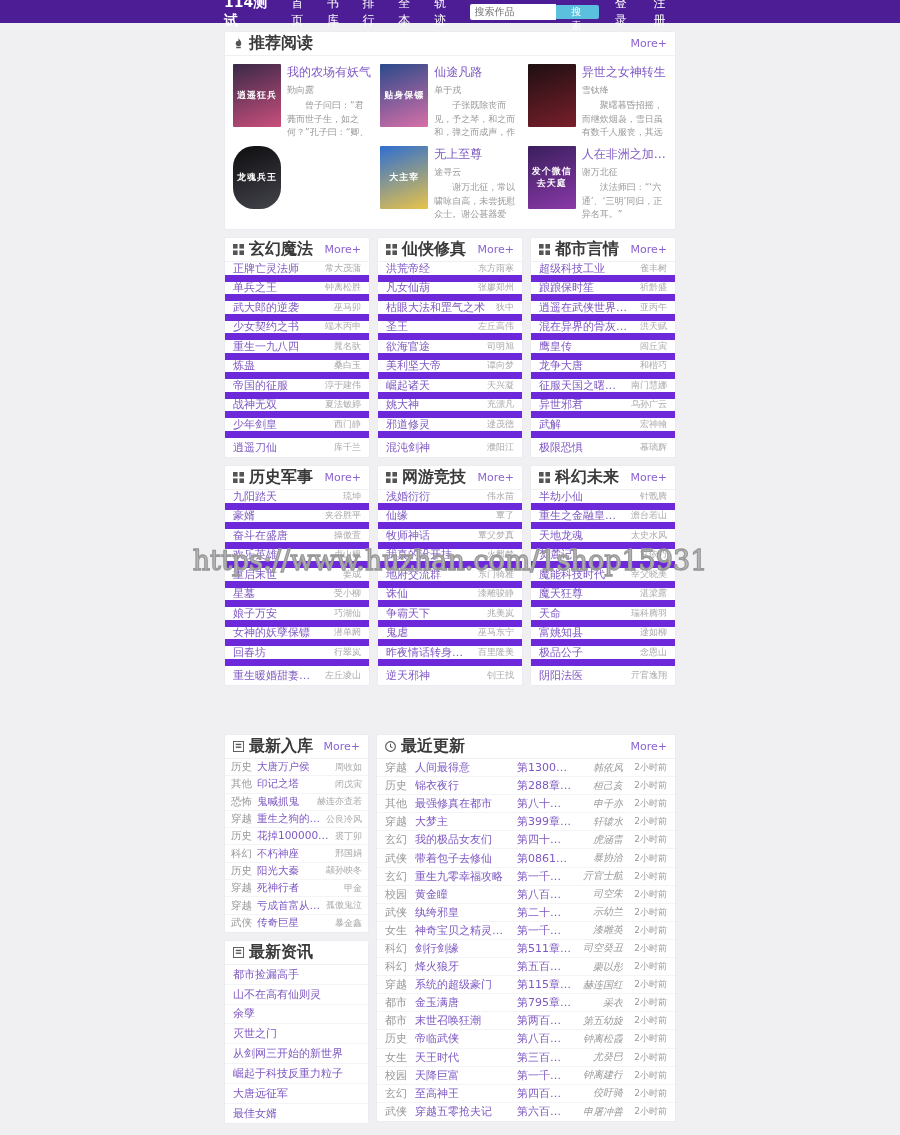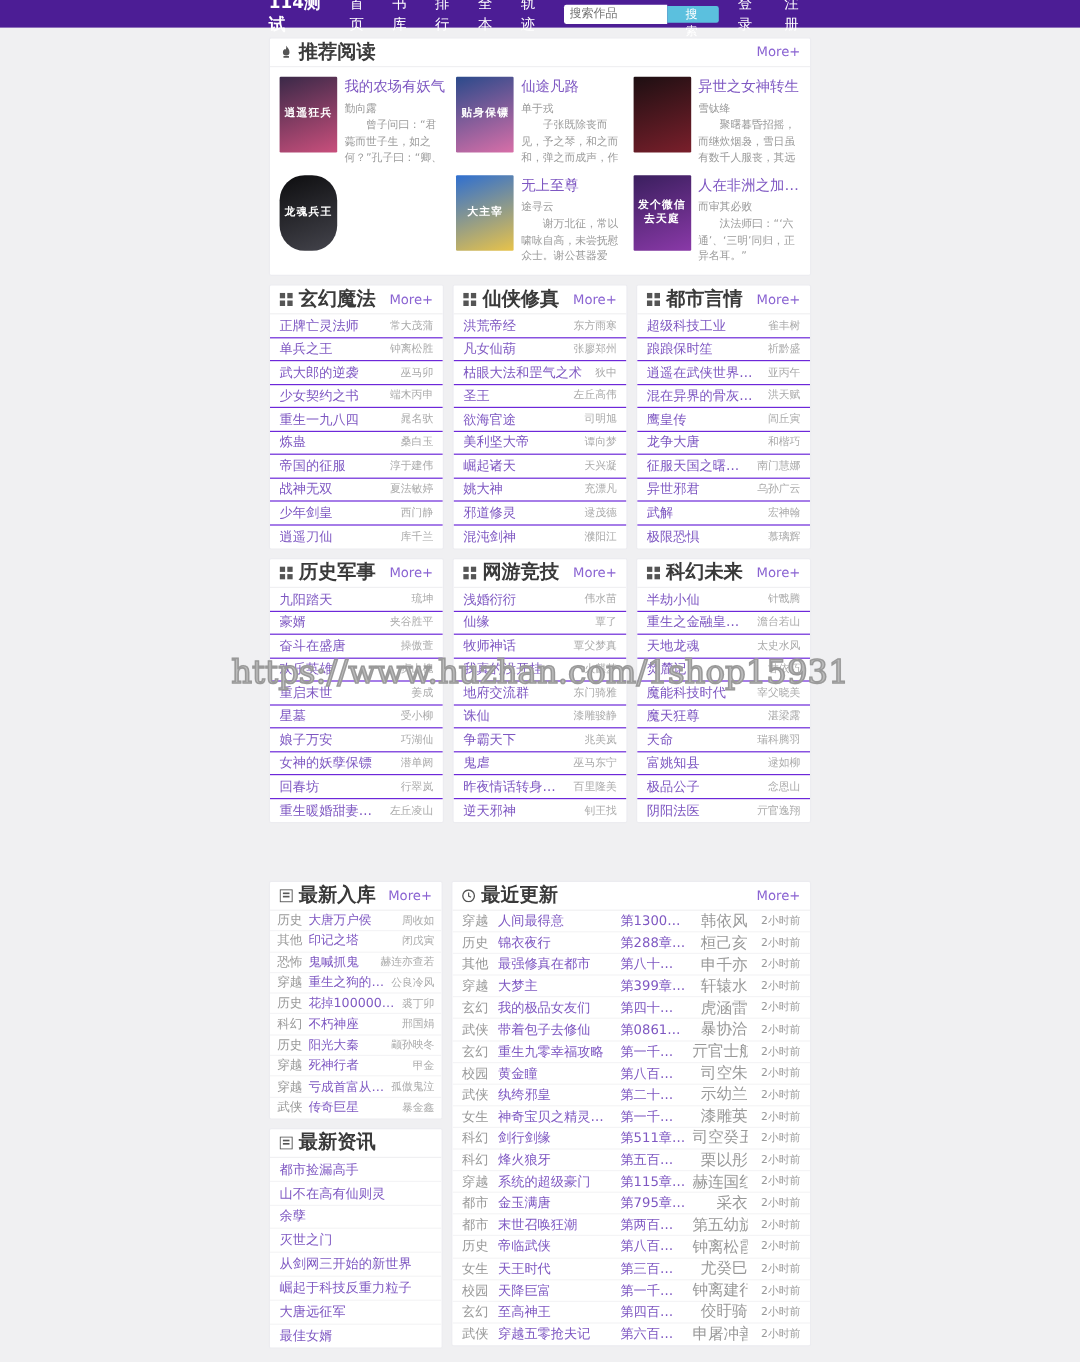--- a/index.html
+++ b/index.html
@@ -39,40 +39,40 @@
   .card { display: flex; gap: 6px; min-width: 0; }
   .cover { width: 48px; height: 63px; flex-shrink: 0; border-radius: 1px; color: #fff; display: flex; align-items: center; justify-content: center; text-align: center; font-size: 9px; font-weight: bold; padding: 2px; line-height: 1.3; letter-spacing: 1px; overflow: hidden; cursor: pointer; }
   .card-info { flex: 1; min-width: 0; }
   .card-title { font-size: 12px; color: #7e57c2; white-space: nowrap; overflow: hidden; text-overflow: ellipsis; cursor: pointer; }
   .card-author { font-size: 9px; color: #999; margin: 3px 0 2px; white-space: nowrap; overflow: hidden; }
   .card-intro { font-size: 9px; color: #9a9a9a; line-height: 1.5; height: 40px; overflow: hidden; text-indent: 2em; word-break: break-all; }
 
   
   .grid3 { display: grid; grid-template-columns: repeat(3, 1fr); gap: 7px; margin-bottom: 7px; }
   .grid3 .panel { margin-bottom: 0; }
-  .lrow { display: flex; align-items: center; padding: 0 8px; height: 19.5px; border-bottom: 1px solid #6d28d9; font-size: 11px; }
+  .lrow { display: flex; align-items: center; padding: 0 8px; height: 19.5px; border-bottom: 7px solid #6d28d9; font-size: 11px; }
   .lrow:last-child { border-bottom: none; }
   .lrow .t { color: #7e57c2; white-space: nowrap; overflow: hidden; text-overflow: ellipsis; cursor: pointer; }
   .lrow .a { color: #aaa; font-size: 9px; flex-shrink: 0; margin-left: auto; padding-left: 6px; white-space: nowrap; overflow: hidden; max-width: 58px; }
 
   
   .grid-bottom { display: grid; grid-template-columns: 145px 1fr; gap: 7px; align-items: start; margin-bottom: 7px; margin-top: 48px; }
   .grid-bottom .panel { margin-bottom: 7px; }
   .inrow { display: flex; align-items: center; padding: 0 6px; height: 17.3px; border-bottom: 1px solid #f4f4f6; font-size: 10.5px; }
   .inrow:last-child { border-bottom: none; }
   .in-cat { color: #999; flex-shrink: 0; margin-right: 5px; }
   .in-title { color: #7e57c2; white-space: nowrap; overflow: hidden; text-overflow: ellipsis; cursor: pointer; }
   .in-author { color: #aaa; font-size: 9px; margin-left: auto; padding-left: 4px; flex-shrink: 0; white-space: nowrap; overflow: hidden; max-width: 52px; }
 
   .uprow { display: flex; align-items: center; gap: 6px; padding: 0 8px; height: 18.1px; border-bottom: 1px solid #f4f4f6; font-size: 11px; }
   .uprow:last-child { border-bottom: none; }
   .up-cat { color: #999; width: 24px; flex-shrink: 0; }
   .up-title { color: #7e57c2; width: 96px; flex-shrink: 0; white-space: nowrap; overflow: hidden; text-overflow: ellipsis; cursor: pointer; }
   .up-chap { color: #7e57c2; flex: 1; min-width: 0; white-space: nowrap; overflow: hidden; text-overflow: ellipsis; cursor: pointer; }
-  .up-author { color: #999; font-size: 13px; width: 46px; text-align: right; flex-shrink: 0; white-space: nowrap; overflow: hidden; }
+  .up-author { color: #999; font-size: 10px; width: 46px; text-align: right; flex-shrink: 0; white-space: nowrap; overflow: hidden; font-style: italic; }
   .up-time { color: #999; font-size: 9px; width: 38px; text-align: right; flex-shrink: 0; white-space: nowrap; }
 
   .nrow { display: flex; align-items: center; padding: 0 8px; height: 19.8px; border-bottom: 1px solid #f4f4f6; font-size: 11px; }
   .nrow:last-child { border-bottom: none; }
   .nrow .t { color: #7e57c2; white-space: nowrap; overflow: hidden; text-overflow: ellipsis; cursor: pointer; }
 
   .links-panel .panel-hd { border-bottom: none; }
 
   
   .watermark { position: absolute; top: 545px; left: 50%; transform: translateX(-50%); z-index: 40; pointer-events: none; white-space: nowrap; font-family: "DejaVu Serif", "Liberation Serif", serif; font-size: 27px; color: rgba(255,255,255,0.18); -webkit-text-stroke: 1.3px #999; text-shadow: 0 0 1px #aaa; }
@@ -154,21 +154,21 @@
             <div class="card-title">无上至尊</div>
             <div class="card-author">途寻云</div>
             <div class="card-intro">谢万北征，常以啸咏自高，未尝抚慰众士。谢公甚器爱万，而审其必败，乃俱行。</div>
           </div>
         </div>
 
         <div class="card">
           <div class="cover" style="background: linear-gradient(160deg, rgb(58, 31, 94), rgb(138, 57, 168));">发个微信去天庭</div>
           <div class="card-info">
             <div class="card-title">人在非洲之加纳淘金</div>
-            <div class="card-author">而审其必败</div>
+            <div class="card-author">谢万北征</div>
             <div class="card-intro">汰法师曰：“‘六通’、‘三明’同归，正异名耳。”</div>
           </div>
         </div>
       </div>
   </div>
 
   <div class="grid3">
     <div class="panel">
       <div class="panel-hd">
         <span class="hd-icon">

